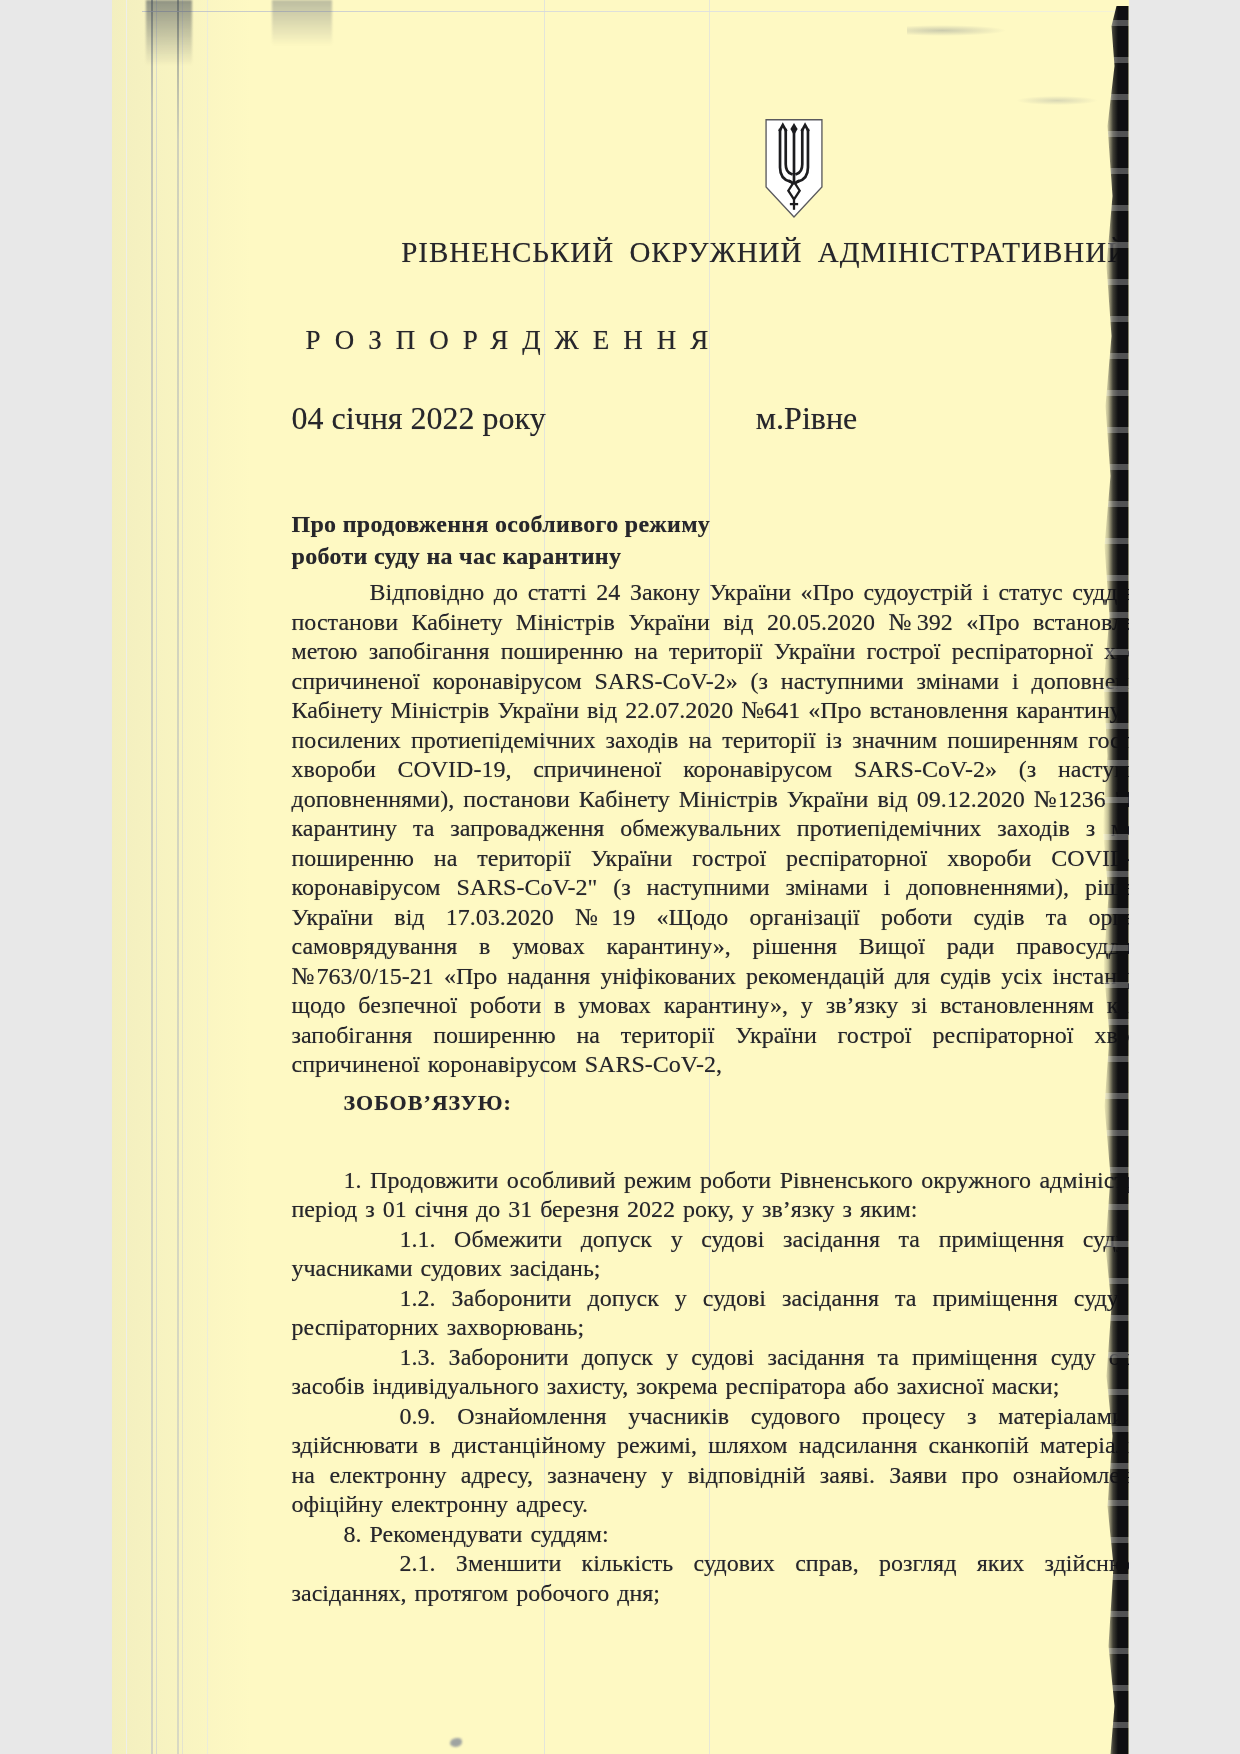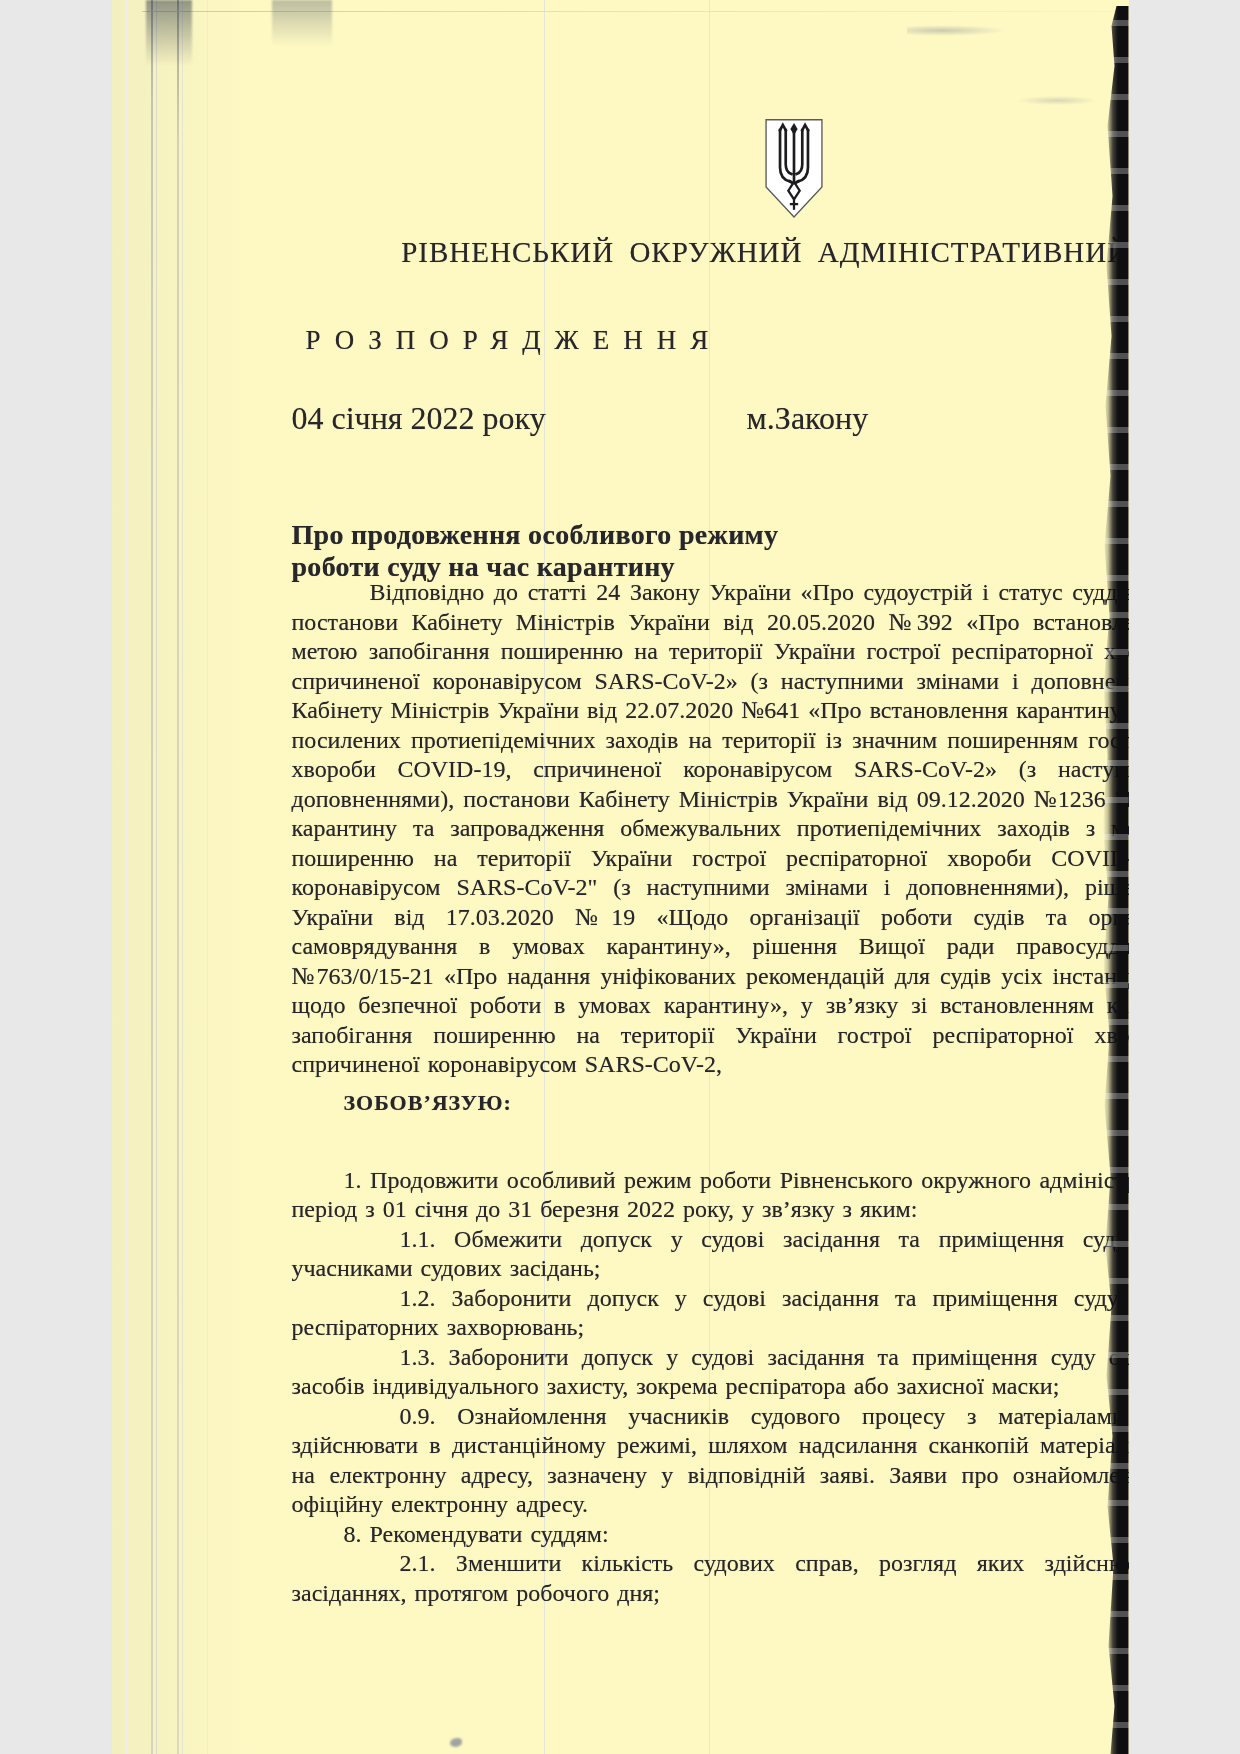--- a/index.html
+++ b/index.html
@@ -51,21 +51,21 @@
   .content{position:absolute;left:180px;top:0;width:1022px;height:1754px;}
   .emblem{position:absolute;left:472px;top:114px;}
   .court{position:absolute;top:236px;width:100%;text-align:center;
     font-size:29px;letter-spacing:1px;word-spacing:7px;white-space:nowrap;}
   .doctype{position:absolute;top:325px;width:100%;text-align:left;
     font-size:27px;letter-spacing:14px;text-indent:14px;white-space:nowrap;}
   .meta{position:absolute;top:400px;width:100%;font-size:32px;height:34px;}
   .meta .date{position:absolute;left:0;white-space:nowrap;}
   .meta .city{position:absolute;left:50%;transform:translateX(-46%);white-space:nowrap;}
   .meta .num{position:absolute;right:40px;top:6px;white-space:nowrap;}
-  .subject{position:absolute;top:519px;font-weight:bold;font-size:28px;line-height:32px;letter-spacing:.3px;}
+  .subject{position:absolute;top:508px;font-weight:bold;font-size:24px;line-height:32px;letter-spacing:.3px;}
   .subject div{white-space:nowrap;}
   .bodyflow{position:absolute;top:578px;width:100%;font-size:24px;line-height:29.5px;
     text-align:justify;word-spacing:2px;}
   .bodyflow p{margin:0;}
   .preamble{text-indent:78px;}
   .obligate{margin:4px 0 0 52px;font-weight:bold;font-size:22px;letter-spacing:1px;line-height:38px;}
   .item{margin:0;}
   .item.first{margin-top:44px;}
   .item.main{text-indent:52px;}
   .item.sub{text-indent:108px;}
@@ -117,21 +117,21 @@
         <path d="M29 79 V89"></path>
         <path d="M25 83.5 H33"></path>
       </g>
     </svg>
 
     <div class="court">РІВНЕНСЬКИЙ ОКРУЖНИЙ АДМІНІСТРАТИВНИЙ СУД</div>
     <div class="doctype">РОЗПОРЯДЖЕННЯ</div>
 
     <div class="meta">
       <span class="date">04 січня 2022 року</span>
-      <span class="city">м.Закону</span>
+      <span class="city">м.Рівне</span>
       <span class="num">№ 1</span>
     </div>
 
     <div class="subject">
       <div>Про продовження особливого режиму</div>
       <div>роботи суду на час карантину</div>
     </div>
 
     <div class="bodyflow">
       <p class="preamble">Відповідно до статті 24 Закону України «Про судоустрій і статус суддів», з урахуванням постанови Кабінету Міністрів України від 20.05.2020 №392 «Про встановлення карантину з метою запобігання поширенню на території України гострої респіраторної хвороби COVID-19, спричиненої коронавірусом SARS-CoV-2» (з наступними змінами і доповненнями), постанови Кабінету Міністрів України від 22.07.2020 №641 «Про встановлення карантину та запровадження посилених протиепідемічних заходів на території із значним поширенням гострої респіраторної хвороби COVID-19, спричиненої коронавірусом SARS-CoV-2» (з наступними змінами і доповненнями), постанови Кабінету Міністрів України від 09.12.2020 №1236 "Про встановлення карантину та запровадження обмежувальних протиепідемічних заходів з метою запобігання поширенню на території України гострої респіраторної хвороби COVID-19, спричиненої коронавірусом SARS-CoV-2" (з наступними змінами і доповненнями), рішення Ради суддів України від 17.03.2020 №19 «Щодо організації роботи судів та органів суддівського самоврядування в умовах карантину», рішення Вищої ради правосуддя від 01.04.2021 №763/0/15-21 «Про надання уніфікованих рекомендацій для судів усіх інстанцій та юрисдикцій щодо безпечної роботи в умовах карантину», у зв’язку зі встановленням карантину з метою запобігання поширенню на території України гострої респіраторної хвороби COVID-19, спричиненої коронавірусом SARS-CoV-2,</p>

